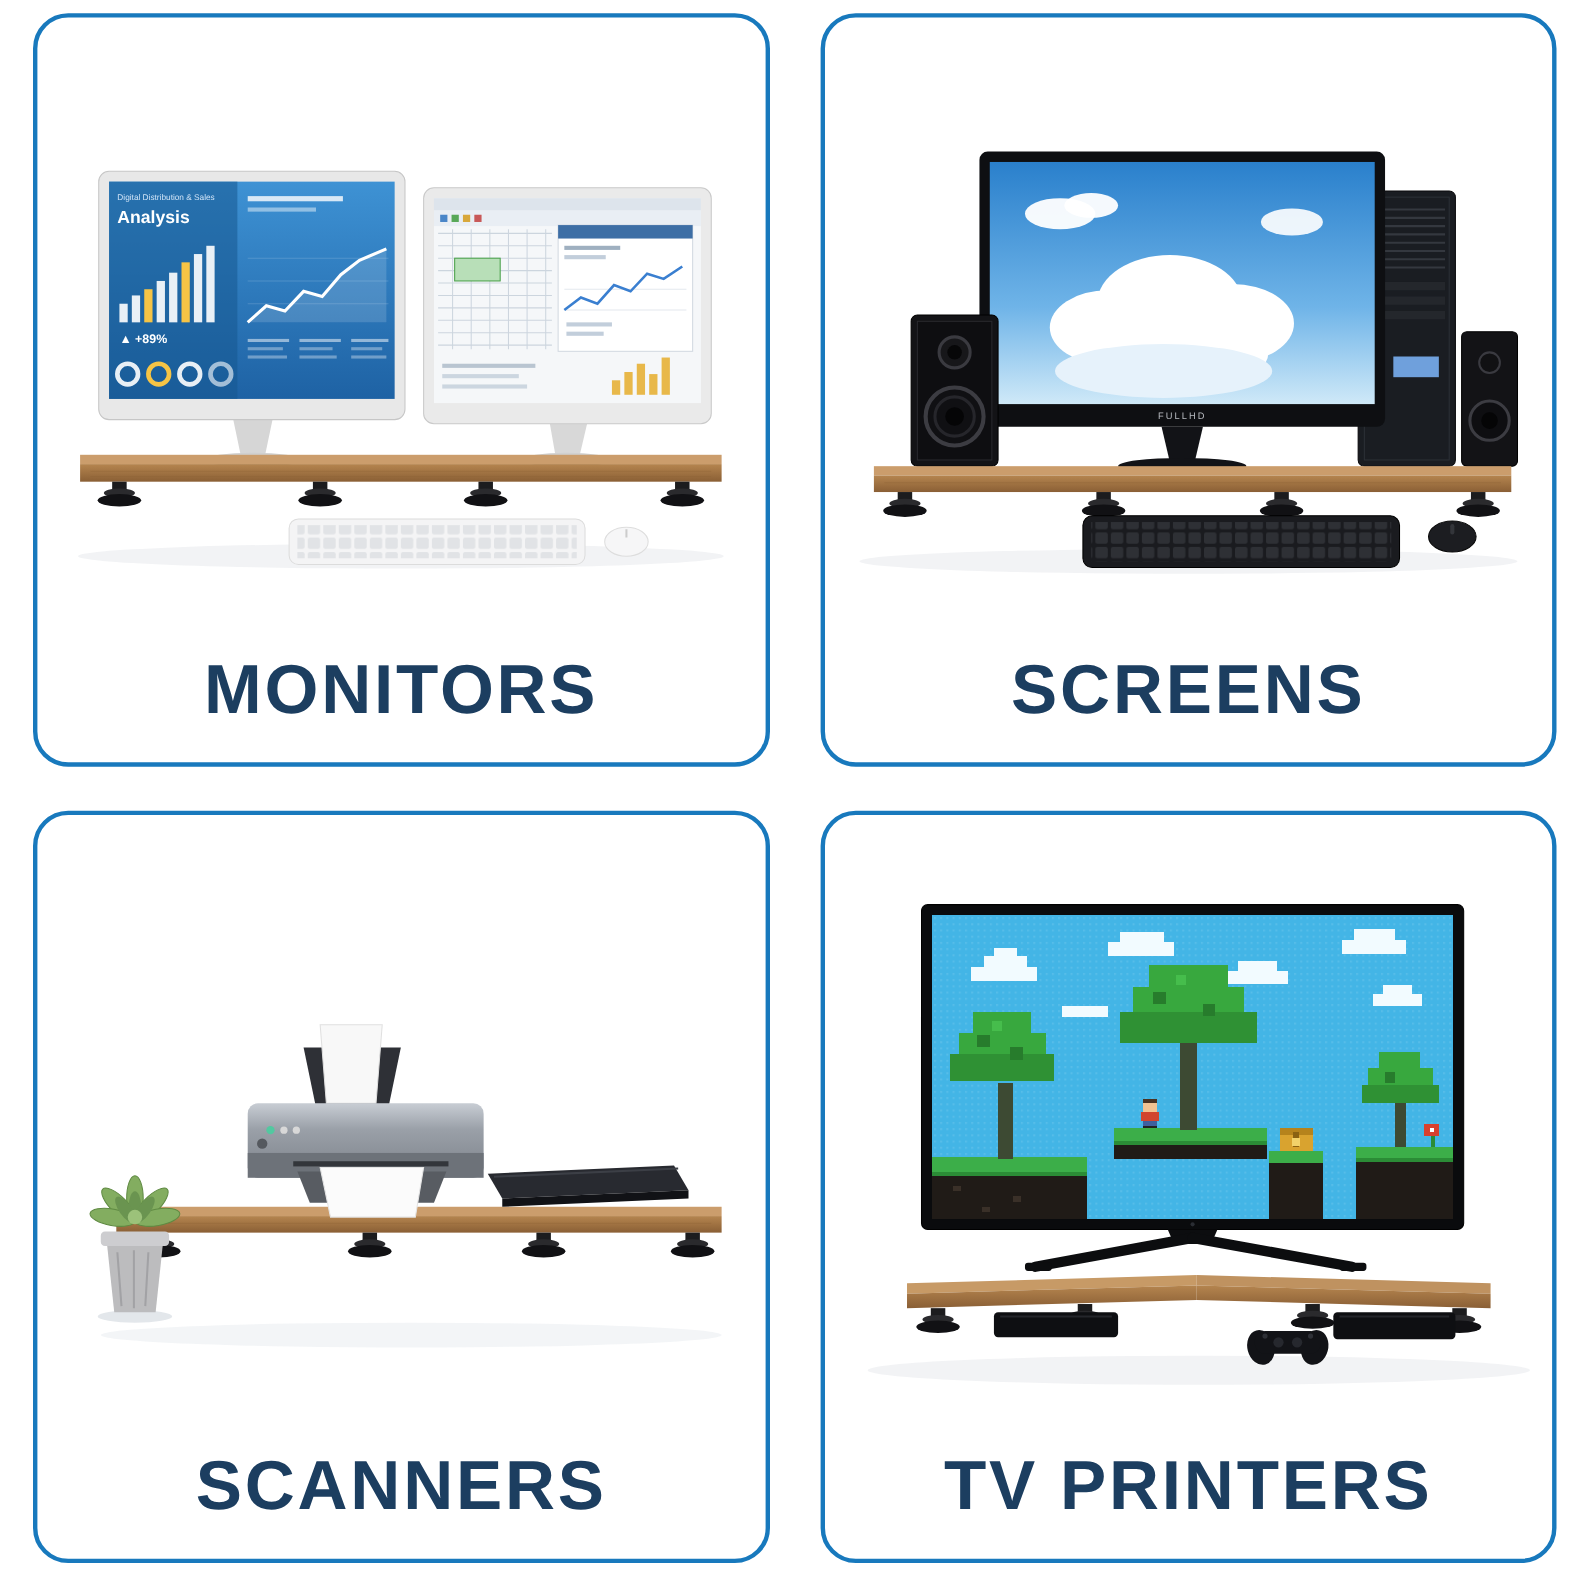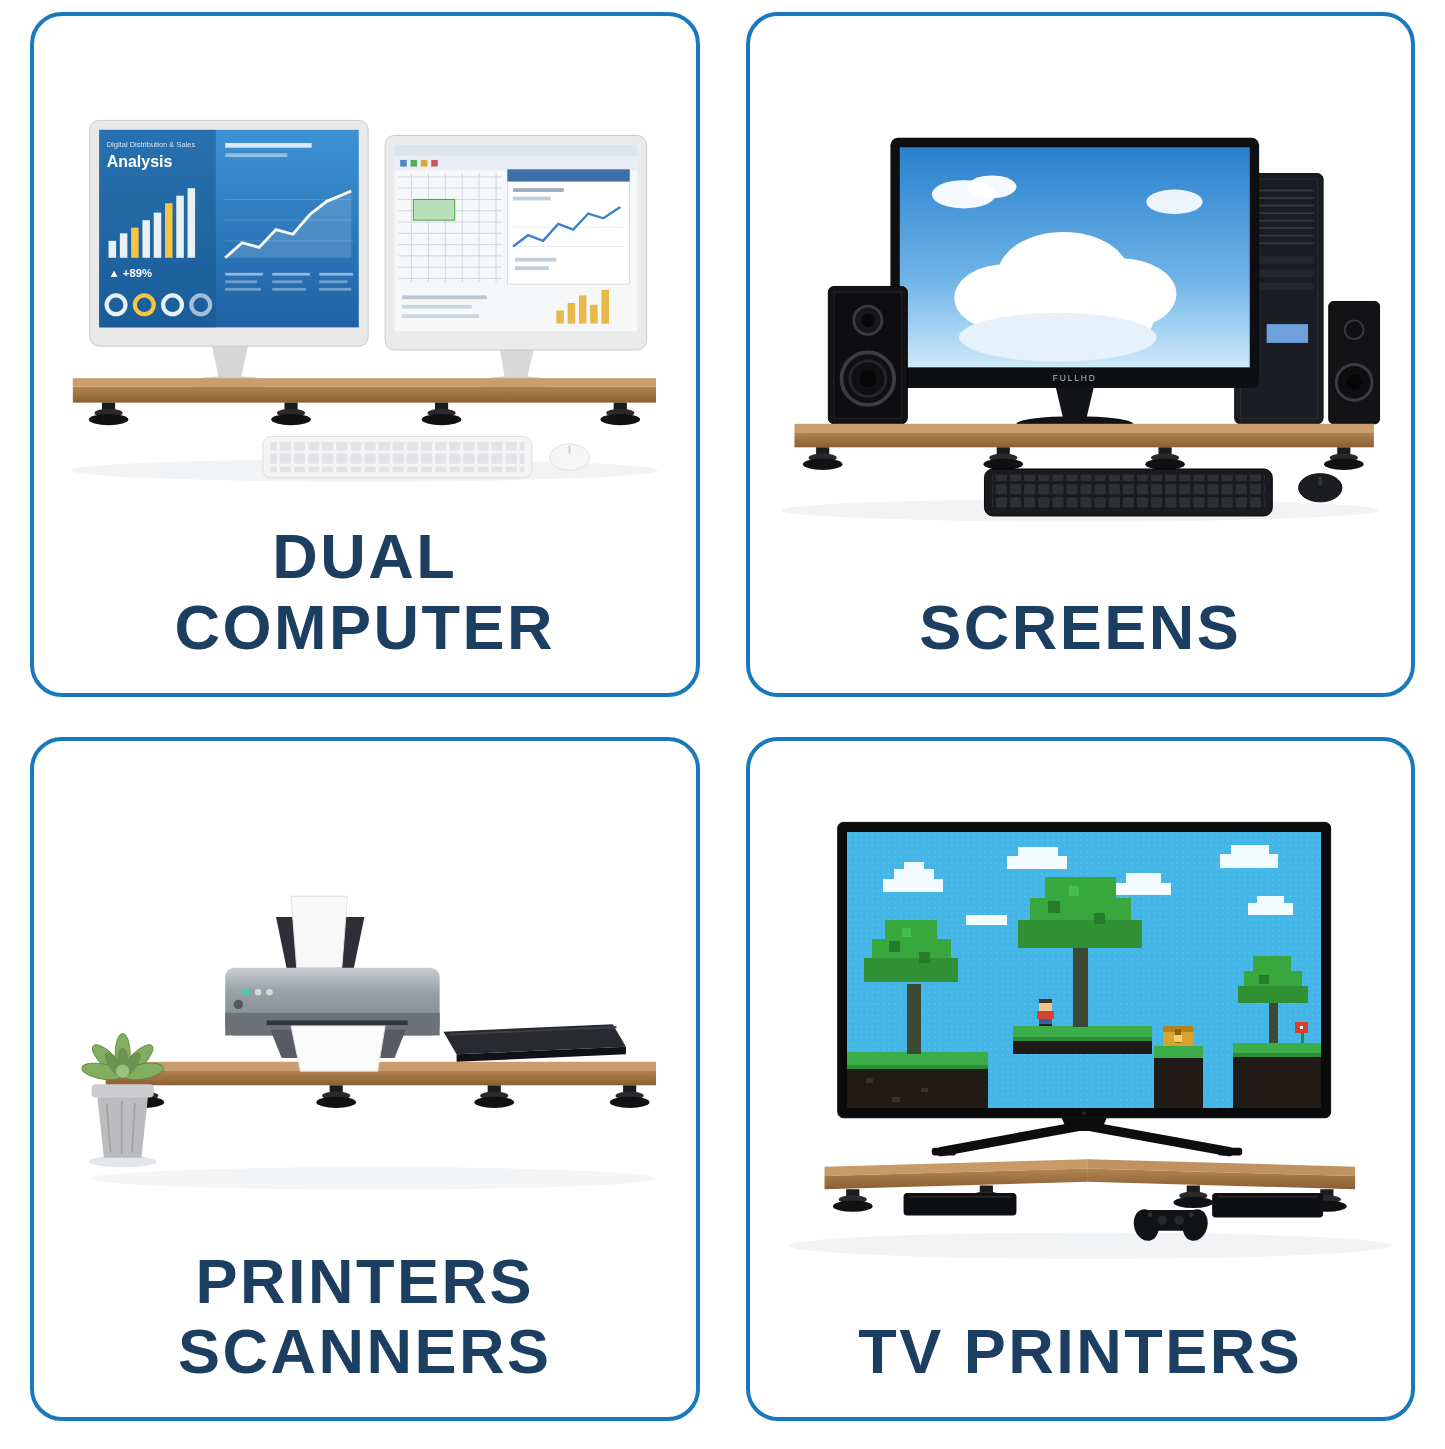--- a/index.html
+++ b/index.html
@@ -197,22 +197,21 @@
           <rect x="222" y="402" width="286" height="44" rx="9" fill="#f4f4f5" stroke="#dcdcdc"></rect>
           <rect x="230" y="408" width="270" height="32" fill="url(#g1-keys)"></rect>
         </g>
         <g>
           <ellipse cx="548" cy="424" rx="21" ry="14" fill="#f6f6f7" stroke="#dddddd"></ellipse>
           <line x1="548" y1="412" x2="548" y2="420" stroke="#cccccc" stroke-width="2"></line>
         </g>
       </svg>
     </div>
     <h2 class="caption">
-      <span class="cap-line">DUAL</span>
-      <span class="cap-line">COMPUTER</span>
+      <span class="cap-line">MONITORS</span>
     </h2>
   </section>
 
   <section class="card">
     <div class="photo">
       <svg viewBox="0 0 660 470">
         <defs>
           <linearGradient id="g2-sky" x1="0" y1="0" x2="0" y2="1">
             <stop offset="0" stop-color="#2a80cc"></stop>
               <stop offset="0.6" stop-color="#6fb4e8"></stop>
@@ -405,21 +404,20 @@
           <g fill="#6a9450">
             <ellipse cx="73" cy="296" rx="6" ry="15"></ellipse>
             <ellipse cx="73" cy="296" rx="6" ry="15" transform="rotate(-35 73 312)"></ellipse>
             <ellipse cx="73" cy="296" rx="6" ry="15" transform="rotate(35 73 312)"></ellipse>
           </g>
           <circle cx="73" cy="306" r="7" fill="#9cc27a"></circle>
         </g>
       </svg>
     </div>
     <h2 class="caption">
-      <span class="cap-line">PRINTERS</span>
       <span class="cap-line">SCANNERS</span>
     </h2>
   </section>
 
   <section class="card">
     <div class="photo">
       <svg viewBox="0 0 660 500">
         <defs>
           <linearGradient id="g4-wood" x1="0" y1="0" x2="0" y2="1">
             <stop offset="0" stop-color="#b5854f"></stop>

